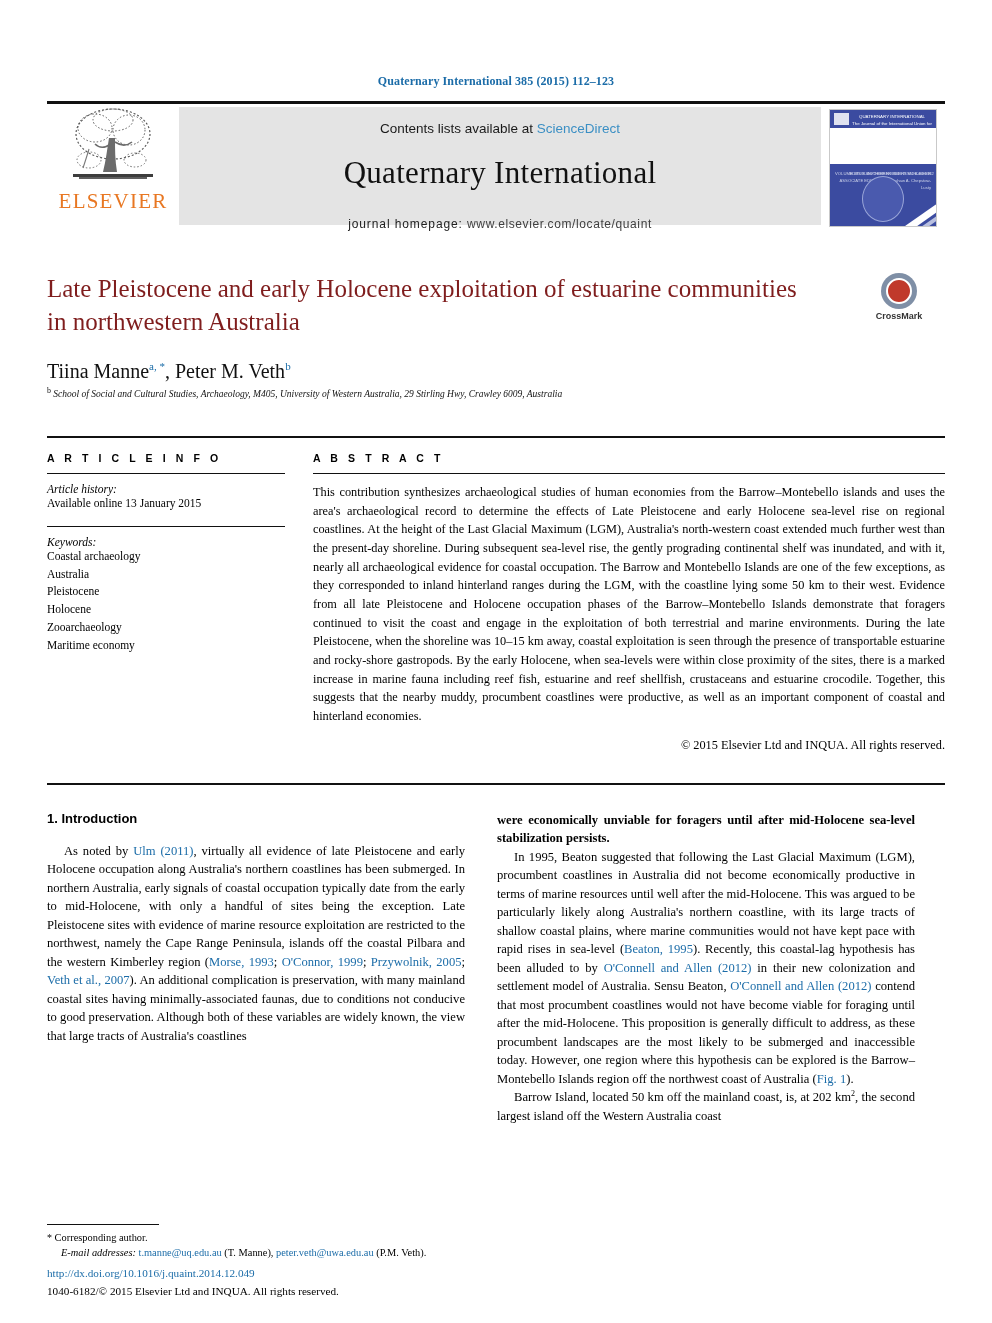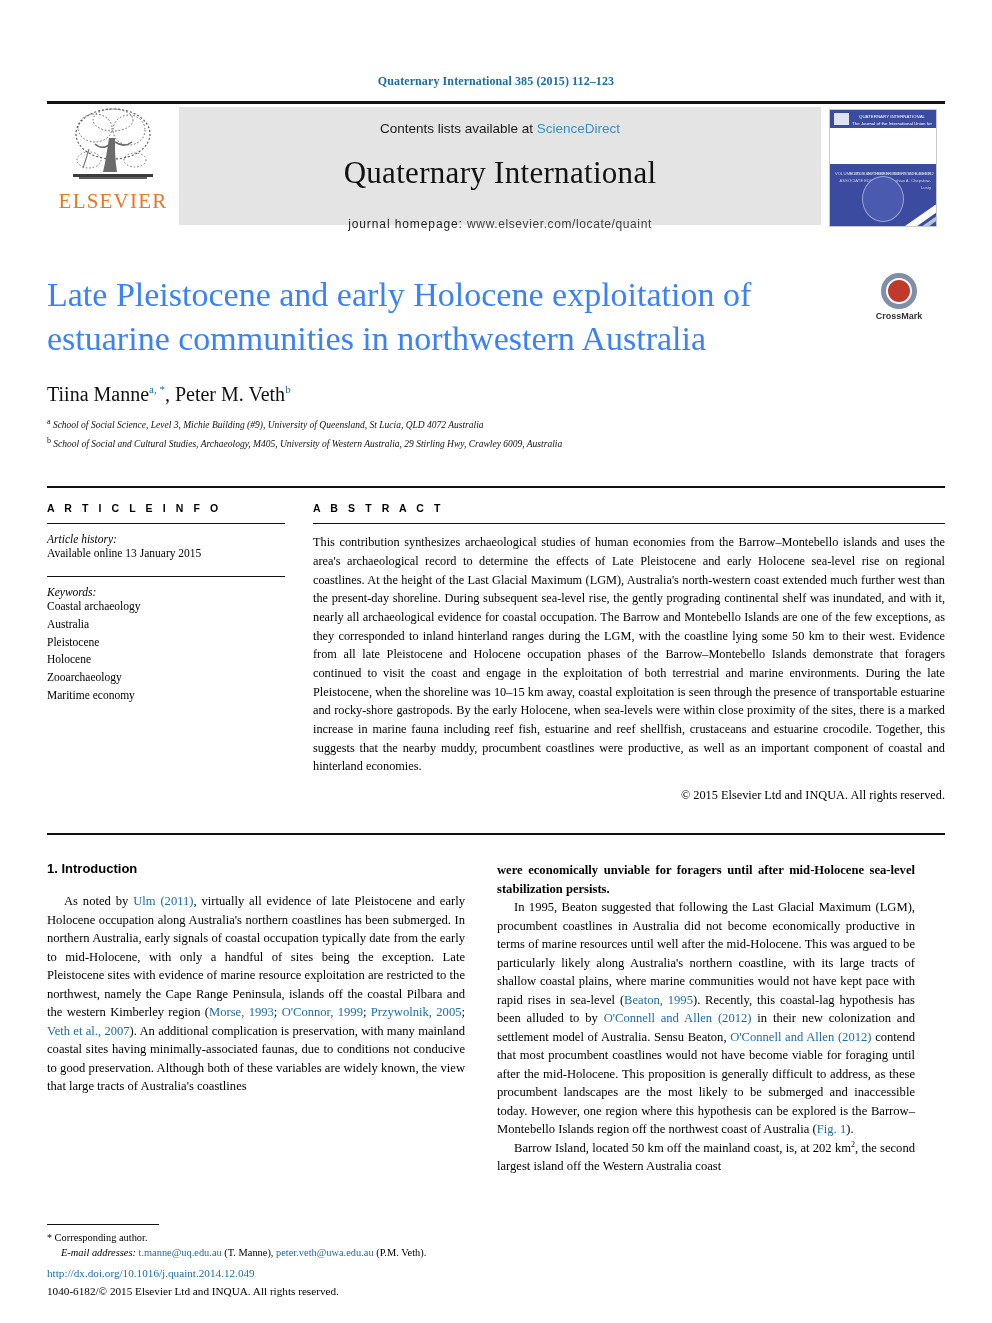--- a/index.html
+++ b/index.html
@@ -138,24 +138,24 @@
     background: #ffffff; transform: rotate(-35deg);
   }
   .cover-stripe2 {
     position: absolute; right: -10px; bottom: -4px; width: 46px; height: 4px;
     background: #b9c0e0; transform: rotate(-35deg);
   }
 
   
   .title-area { margin-top: 44px; position: relative; }
   .paper-title {
-    font-size: 34px;
+    font-size: 25px;
     line-height: 1.30;
     max-width: 760px;
-    color: #3b82f6;
+    color: #7f1d1d;
     margin-top: 8px;
   }
   .crossmark {
     position: absolute;
     right: 0; top: 0;
     width: 92px;
     text-align: center;
   }
   .crossmark-glyph {
     width: 36px; height: 36px; border-radius: 50%;
@@ -340,23 +340,20 @@
       </div>
       <div class="crossmark-label">CrossMark</div>
     </div>
 
     <div class="paper-title">Late Pleistocene and early Holocene exploitation of estuarine communities in northwestern Australia</div>
 
     <div class="authors">
       <span>Tiina Manne</span><sup>a, *</sup>, <span>Peter M. Veth</span><sup>b</sup>
     </div>
 
-    <div class="affil">
-      <sup>a</sup> <span>School of Social Science, Level 3, Michie Building (#9), University of Queensland, St Lucia, QLD 4072 Australia</span>
-    </div>
     <div class="affil" style="margin-top:2px">
       <sup>b</sup> <span>School of Social and Cultural Studies, Archaeology, M405, University of Western Australia, 29 Stirling Hwy, Crawley 6009, Australia</span>
     </div>
   </div>
 
   <div class="infoabs">
 
     <div class="col-info">
       <div class="sec-label">A R T I C L E  I N F O</div>
       <div class="rule"></div>

